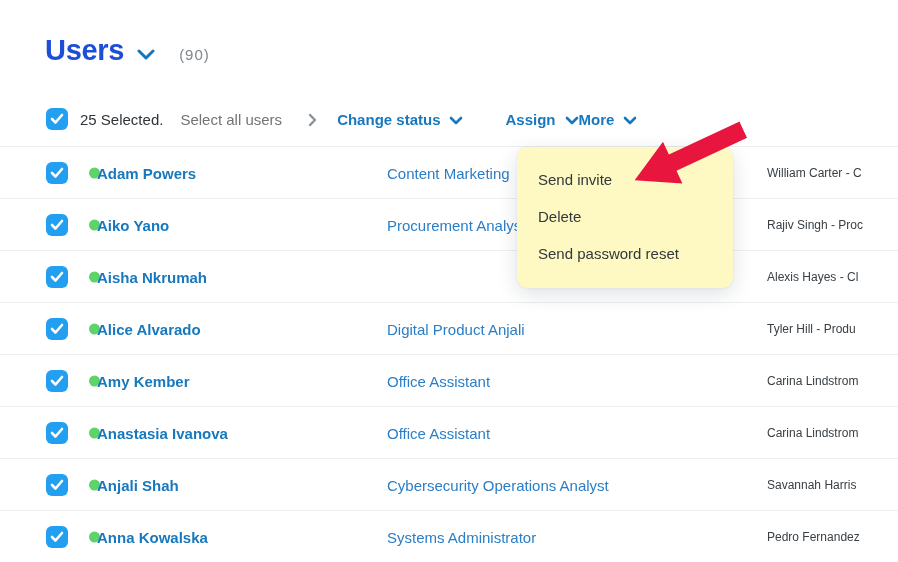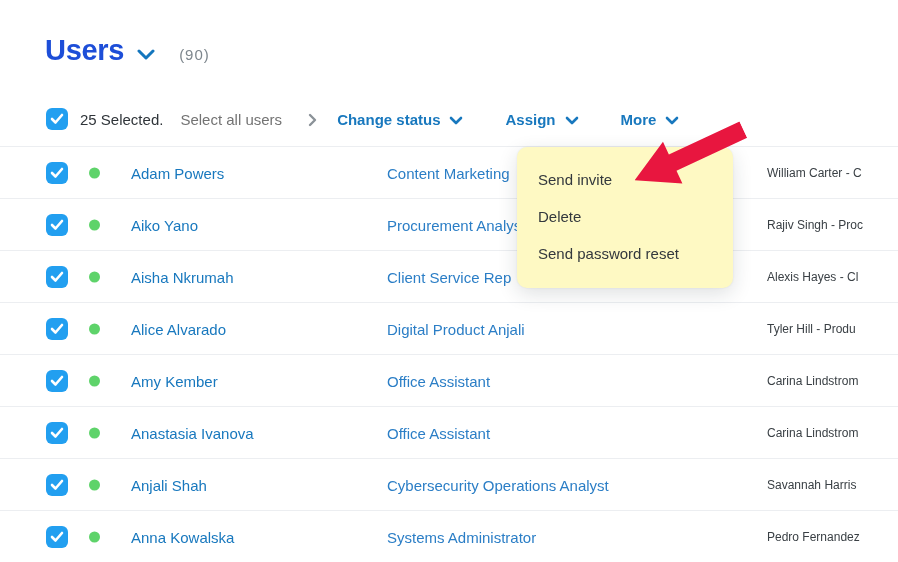--- a/index.html
+++ b/index.html
@@ -17,31 +17,31 @@
     height:24px;font-size:15px;white-space:nowrap;}
   .checkbox{width:22px;height:22px;border-radius:6px;background:#229ff0;
     display:flex;align-items:center;justify-content:center;flex:0 0 auto;cursor:pointer;}
   .selected-text{margin-left:12px;color:#2f3439;font-weight:500;}
   .link{color:#737373;cursor:pointer;}
   .select-all{margin-left:17px;}
   .sep-caret{margin-left:26px;display:flex;margin-top:2px;}
   .menu-btn{display:flex;align-items:center;font-weight:700;color:#1878be;cursor:pointer;}
   .mb-status{margin-left:20px;}
   .mb-assign{margin-left:42px;text-align:right;}
-  .mb-more{margin-left:42px;}
+  .mb-more{}
   .menu-btn svg{margin-left:9px;margin-top:2px;}
 
   
   .table{position:absolute;left:0;top:146px;width:898px;border-top:1px solid #eceef1;}
   .row{position:relative;height:52px;border-bottom:1px solid #eceef1;width:1200px;}
   .row .checkbox{position:absolute;left:46px;top:50%;transform:translateY(-50%);}
   .status-dot{position:absolute;left:89px;top:50%;transform:translateY(-50%);
     width:11px;height:11px;border-radius:50%;background:#5ed36a;}
-  .cell-name{position:absolute;left:131px;top:50%;transform:translateY(-50%);
-    font-size:15px;font-weight:400;color:#1878be;cursor:pointer;white-space:nowrap;}
+  .cell-name{position:absolute;left:97px;top:50%;transform:translateY(-50%);
+    font-size:15px;font-weight:700;color:#1878be;cursor:pointer;white-space:nowrap;}
   .cell-title{position:absolute;left:387px;top:50%;transform:translateY(-50%);
     font-size:15px;color:#2b7ec6;cursor:pointer;white-space:nowrap;}
   .cell-manager{position:absolute;left:767px;top:50%;transform:translateY(-50%);
     font-size:12px;color:#3a4045;white-space:nowrap;}
 
   
   .dropdown{position:absolute;left:517px;top:147px;width:216px;z-index:5;
     background:#fef9c3;border-radius:10px;padding:14px 0 16px 0;
     box-shadow:0 6px 20px rgba(30,40,50,0.14),0 0 2px rgba(30,40,50,0.08);}
   .dropdown-item{height:37px;line-height:37px;padding-left:21px;font-size:15px;
@@ -124,21 +124,20 @@
   </div>
 
   <div class="row">
     <span class="checkbox">
         <svg width="14" height="12" viewBox="0 0 14 12">
           <polyline points="2,6 5.5,9.5 12,2" fill="none" stroke="#fff" stroke-width="2.6" stroke-linecap="round" stroke-linejoin="round"></polyline>
         </svg>
       </span>
     <span class="status-dot"></span>
     <span class="cell-name">Aisha Nkrumah</span>
-    <span class="cell-title">Client Service Rep</span>
     <span class="cell-manager">Alexis Hayes - Cl</span>
   </div>
 
   <div class="row">
     <span class="checkbox">
         <svg width="14" height="12" viewBox="0 0 14 12">
           <polyline points="2,6 5.5,9.5 12,2" fill="none" stroke="#fff" stroke-width="2.6" stroke-linecap="round" stroke-linejoin="round"></polyline>
         </svg>
       </span>
     <span class="status-dot"></span>

